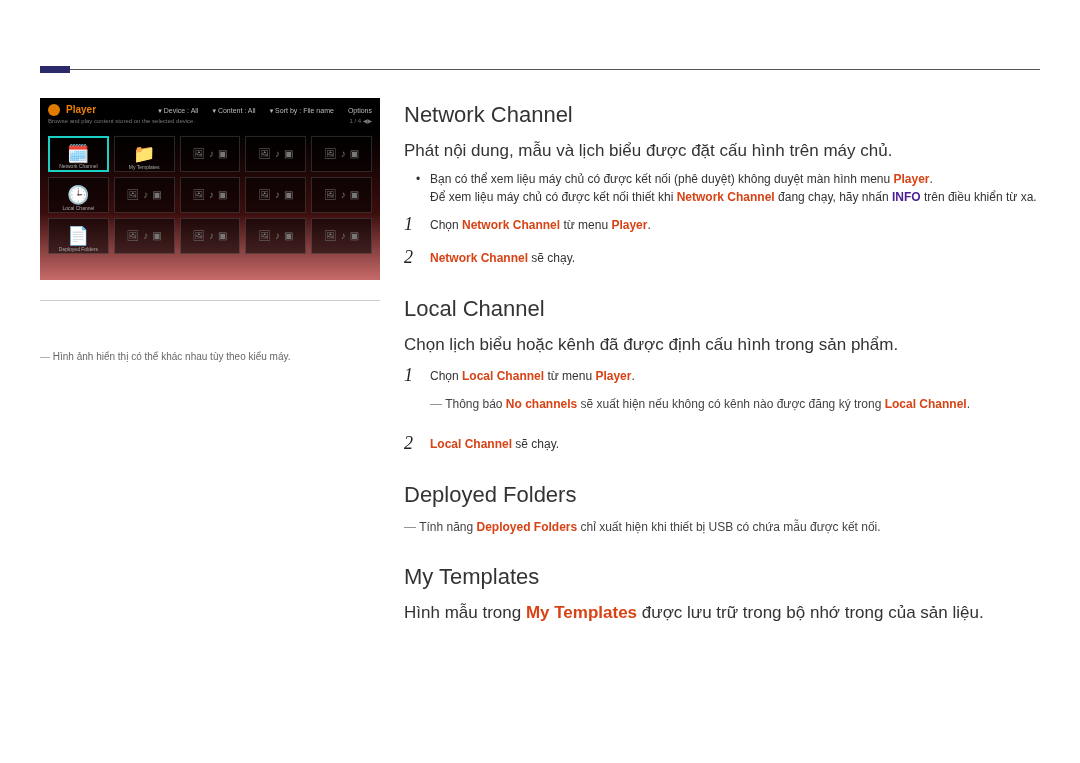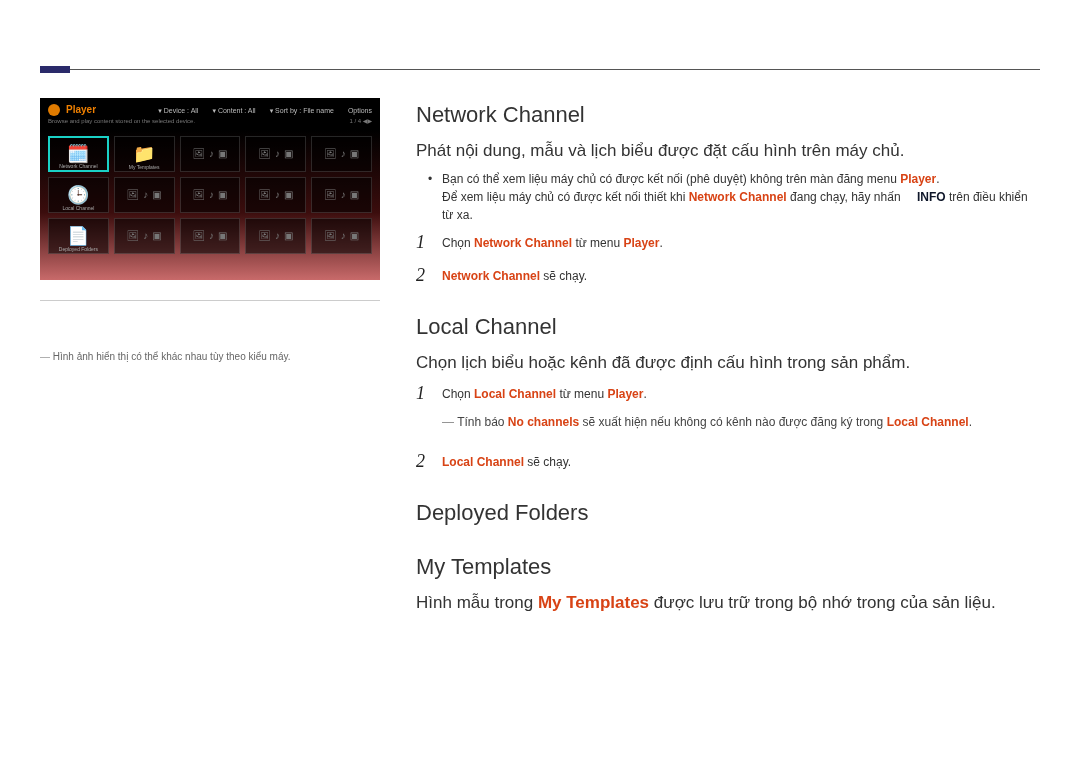--- a/index.html
+++ b/index.html
@@ -24,21 +24,21 @@
     position: absolute;
     left: 0;
     bottom: -4px;
     width: 30px;
     height: 7px;
     background: #2a2a6a;
   }
   .layout {
     display: flex;
     align-items: flex-start;
-    gap: 36px;
+    gap: 24px;
   }
   .left-col {
     width: 340px;
     flex: 0 0 340px;
   }
   .right-col {
     flex: 1;
     padding-top: 4px;
   }
 
@@ -157,21 +157,21 @@
     line-height: 1.5;
     margin-bottom: 4px;
   }
   ul.bullets > li::before {
     content: '•';
     position: absolute;
     left: -14px;
     color: #333;
   }
   .hl { color: #d84315; font-weight: bold; }
-  .strong { font-weight: bold; color: #0f172a; margin-left: 13px; }
+  .strong { font-weight: bold; color: #4c1d95; }
 
   .steps {
     margin-top: 8px;
   }
   .step {
     display: flex;
     align-items: flex-start;
     gap: 12px;
     margin-bottom: 12px;
   }
@@ -339,21 +339,21 @@
       <hr class="hr-thin">
       <p class="caption">Hình ảnh hiển thị có thể khác nhau tùy theo kiểu máy.</p>
     </div>
 
     <div class="right-col">
 
       <h2>Network Channel</h2>
       <p>Phát nội dung, mẫu và lịch biểu được đặt cấu hình trên máy chủ.</p>
       <ul class="bullets">
         <li>
-          <span>Bạn có thể xem liệu máy chủ có được kết nối (phê duyệt) không trên màn đăng menu </span><span class="hl">Player</span><span>.</span>
+          <span>Bạn có thể xem liệu máy chủ có được kết nối (phê duyệt) không duyệt màn hình menu </span><span class="hl">Player</span><span>.</span>
           <br>
           <span>Để xem liệu máy chủ có được kết nối thiết khi </span><span class="hl">Network Channel</span><span> đang chạy, hãy nhấn </span><span class="strong">INFO</span><span> trên điều khiển từ xa.</span>
         </li>
       </ul>
       <div class="steps">
         <div class="step">
           <div class="step-num">1</div>
           <div class="step-body">
             <span>Chọn </span><span class="hl">Network Channel</span><span> từ menu </span><span class="hl">Player</span><span>.</span>
           </div>
@@ -367,33 +367,36 @@
       </div>
 
       <h2>Local Channel</h2>
       <p>Chọn lịch biểu hoặc kênh đã được định cấu hình trong sản phẩm.</p>
       <div class="steps">
         <div class="step">
           <div class="step-num">1</div>
           <div class="step-body">
             <span>Chọn </span><span class="hl">Local Channel</span><span> từ menu </span><span class="hl">Player</span><span>.</span>
             <div class="note-dash" style="margin-top:10px;">
-              <span>Tính báo </span><span class="hl">No channels</span><span> sẽ xuất hiện nếu không có kênh nào được đăng ký trong </span><span class="hl">Local Channel</span><span>.</span>
+              <span>Thông báo </span><span class="hl">No channels</span><span> sẽ xuất hiện nếu không có kênh nào được đăng ký trong </span><span class="hl">Local Channel</span><span>.</span>
             </div>
           </div>
         </div>
         <div class="step">
           <div class="step-num">2</div>
           <div class="step-body">
             <span class="hl">Local Channel</span><span> sẽ chạy.</span>
           </div>
         </div>
       </div>
 
       <h2>Deployed Folders</h2>
+      <p class="note-dash" style="padding-left:14px;">
+        <span>Tính năng </span><span class="hl">Deployed Folders</span><span> chỉ xuất hiện khi thiết bị USB có chứa mẫu được kết nối.</span>
+      </p>
 
       <h2>My Templates</h2>
       <p>
         <span>Hình mẫu trong </span><span class="hl">My Templates</span><span> được lưu trữ trong bộ nhớ trong của sản liệu.</span>
       </p>
 
     </div>
   </div>
 </div>
 

